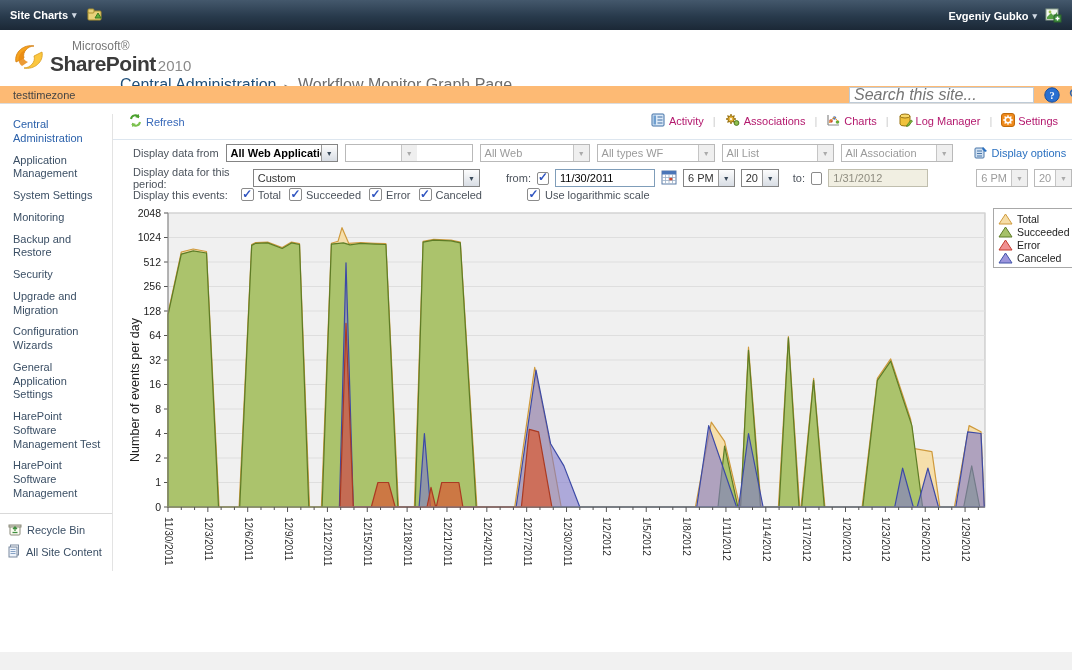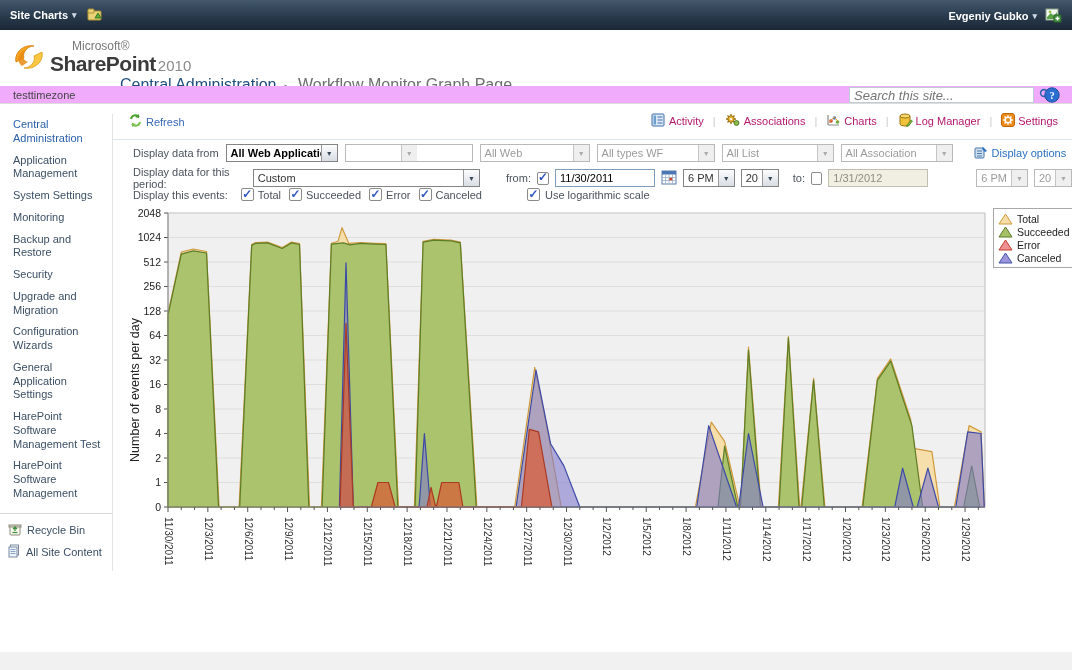--- a/index.html
+++ b/index.html
@@ -17,24 +17,24 @@
   .logo { position:absolute; left:12px; top:10px; display:flex; align-items:flex-end; }
   .logo-text { margin-left:4px; line-height:1; }
   .logo-ms { font-size:12px; color:#777; display:block; margin-bottom:1px; margin-left:22px;}
   .logo-main { font-size:21px; font-weight:bold; color:#3b3b3b; letter-spacing:-0.5px; }
   .logo-year { font-size:15px; color:#8a8a8a; margin-left:2px; }
   .breadcrumb { position:absolute; left:120px; top:46px; display:flex; align-items:baseline; gap:8px; }
   .bc-root { font-size:16px; color:#1e4e79; }
   .bc-sep { font-size:11px; color:#777; }
   .bc-page { font-size:16px; color:#6d6d6d; }
   
-  .tabrow { position:absolute; left:0; top:86px; width:1072px; height:18px; background:#f0abfc; border-bottom:1px solid #dcdcdc; }
+  .tabrow { position:absolute; left:0; top:86px; width:1072px; height:18px; background:#fdba74; border-bottom:1px solid #dcdcdc; }
   .sitetab { position:absolute; left:13px; top:3px; color:#444; }
   .searchbox { position:absolute; right:38px; top:1px; width:185px; height:16px; background:#fff; border:1px solid #bfcbd6; display:flex; align-items:center; }
-  .searchbox input { border:0; outline:0; flex:1; font-family:"Liberation Sans",sans-serif; font-size:13px; font-style:italic; color:#9a9a9a; padding:12px 4px; background:transparent; }
+  .searchbox input { border:0; outline:0; flex:1; font-family:"Liberation Sans",sans-serif; font-size:16px; font-style:italic; color:#9a9a9a; padding:12px 4px; background:transparent; }
   .helpbtn { position:absolute; right:12px; top:1px; width:16px; height:16px; }
   
   .sidebar { position:absolute; left:0; top:104px; width:113px; padding-top:10px; background:#fff; }
   .sidebar-inner { border-right:1px solid #e3e3e3; padding-bottom:8px; }
   .nav-item { padding:4px 6px 4px 13px; color:#3b4f65; cursor:pointer; line-height:1.25; }
   .nav-item.current { color:#2b61ab; }
   .nav-divider { border-top:1px solid #d9d9d9; margin:8px 0 6px 0; }
   .nav-foot { display:flex; align-items:center; gap:5px; padding:3px 4px 3px 8px; color:#3b4f65; cursor:pointer; }
   
   .content { position:absolute; left:113px; top:104px; width:959px; height:566px; }

